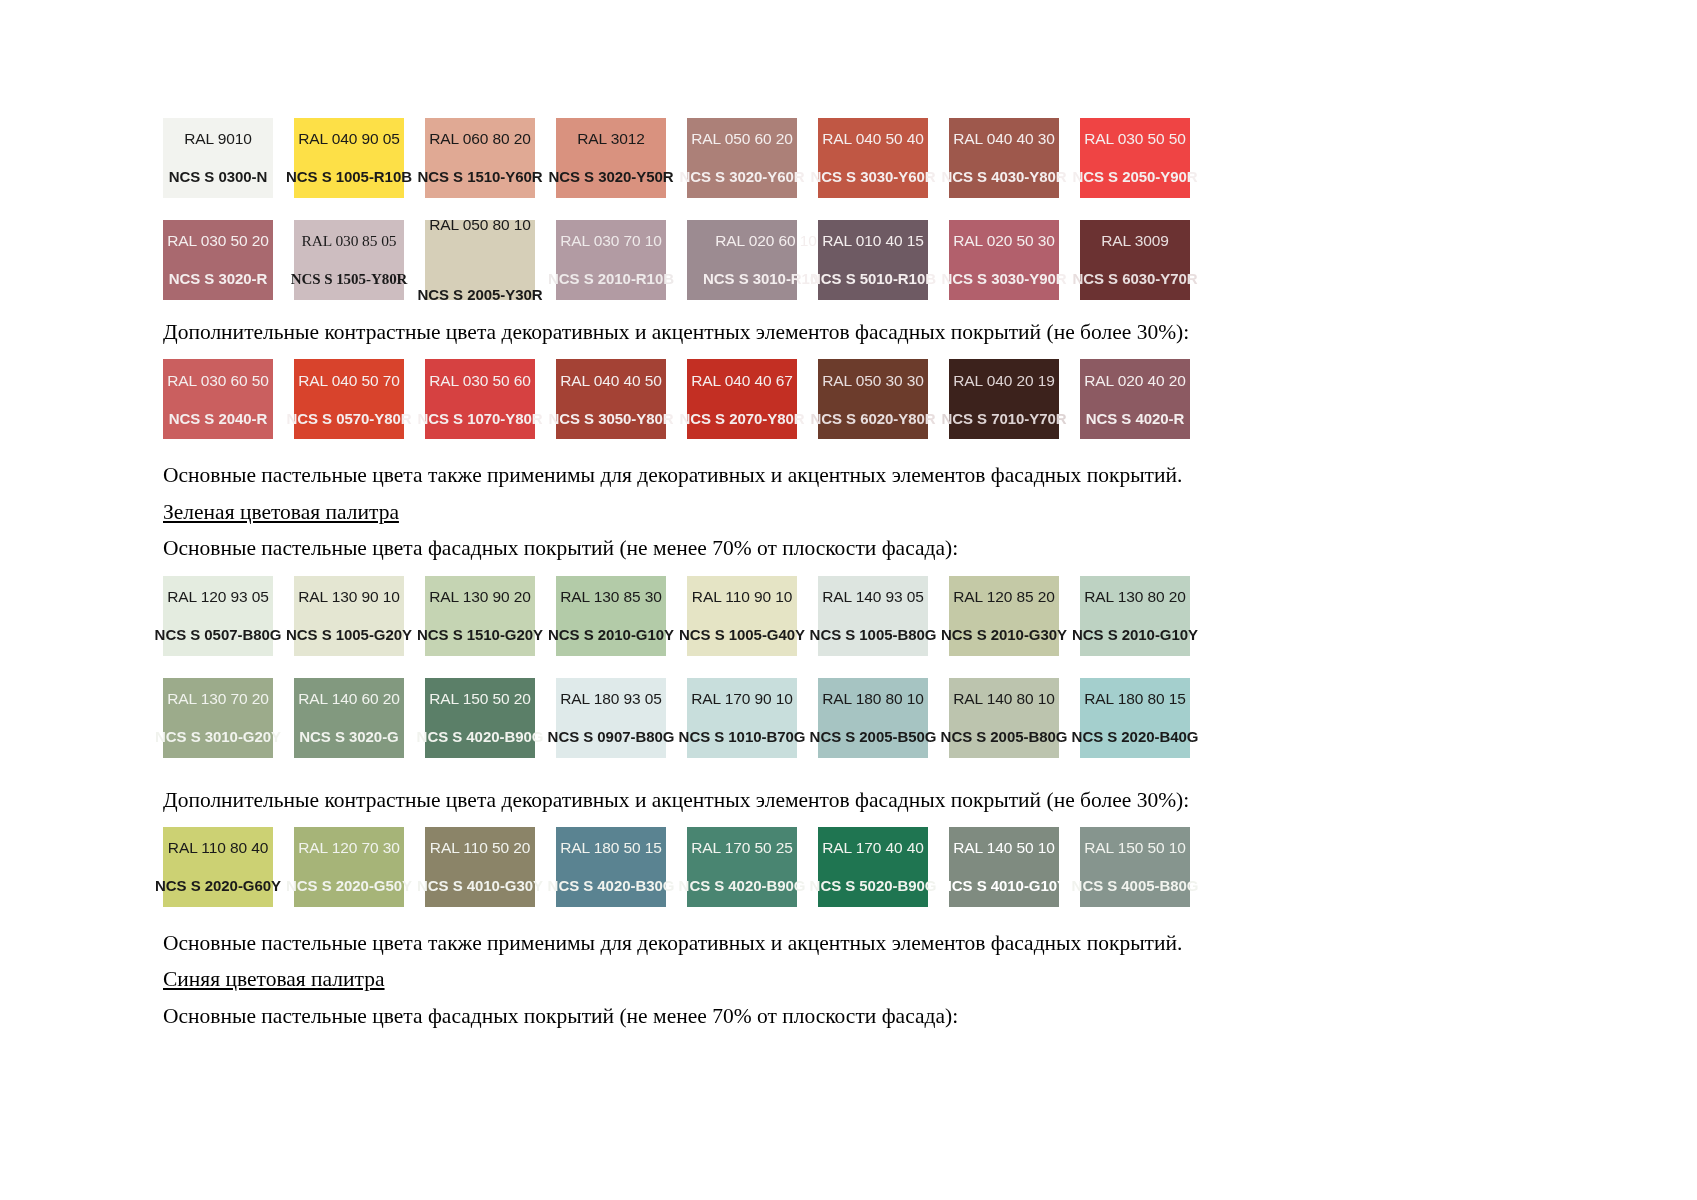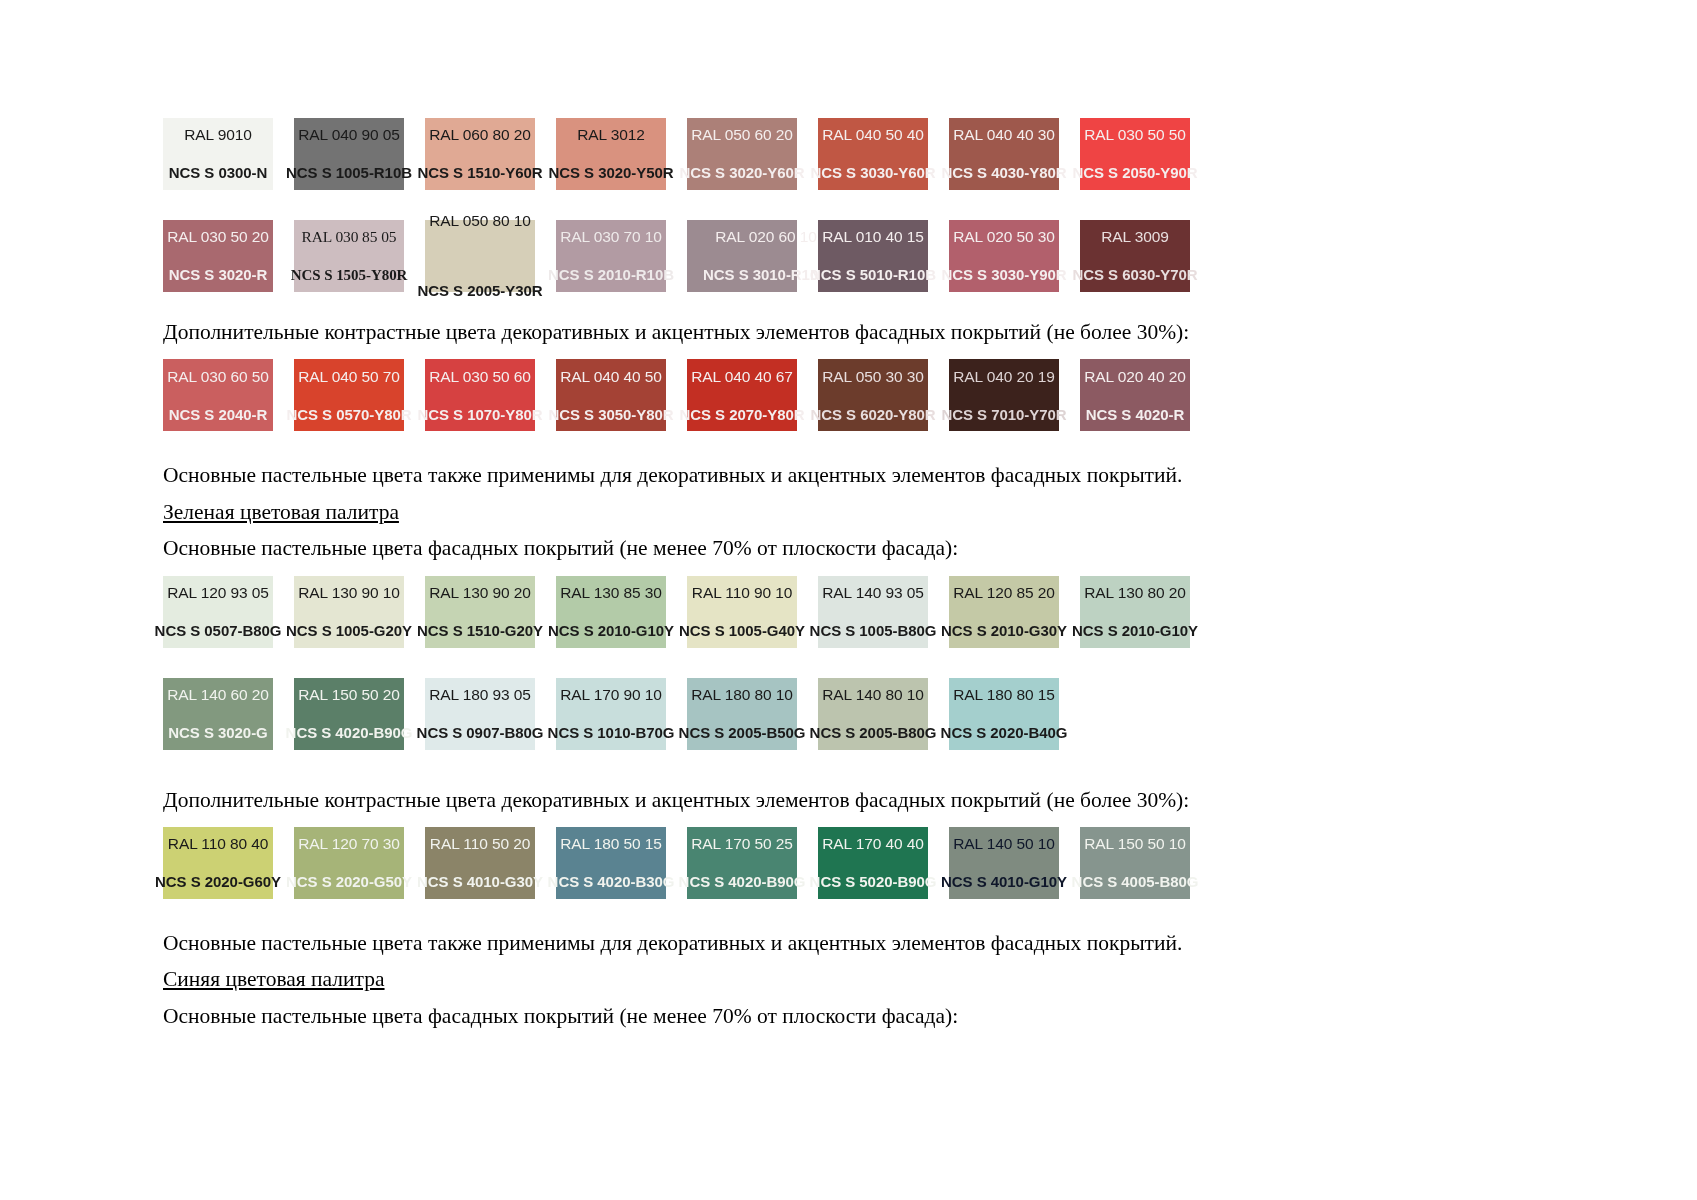--- a/index.html
+++ b/index.html
@@ -36,21 +36,21 @@
   }
   .swatch-cell {
     width: 131px;
     height: 80px;
     margin-right: 0px;
     box-sizing: border-box;
     position: relative;
   }
   .swatch {
     width: 110px;
-    height: 72px;
+    height: 80px;
     box-sizing: border-box;
     display: flex;
     flex-direction: column;
     align-items: center;
     justify-content: center;
     font-family: "Liberation Sans", sans-serif;
   }
   .swatch .ral {
     font-size: 15.5px;
     line-height: 1.15;
@@ -101,21 +101,21 @@
   <div class="content">
 
     <div class="swatch-row" id="red-pastel-0">
         <div class="swatch-cell">
           <div class="swatch" style="background: rgb(242, 243, 239); color: rgb(26, 26, 26);">
             <div class="ral">RAL 9010</div>
             <div class="ncs">NCS S 0300-N</div>
           </div>
         </div>
         <div class="swatch-cell">
-          <div class="swatch" style="background: #737373; color: rgb(26, 26, 26);">
+          <div class="swatch" style="background: #fde047; color: rgb(26, 26, 26);">
             <div class="ral">RAL 040 90 05</div>
             <div class="ncs">NCS S 1005-R10B</div>
           </div>
         </div>
         <div class="swatch-cell">
           <div class="swatch" style="background: rgb(224, 169, 148); color: rgb(26, 26, 26);">
             <div class="ral">RAL 060 80 20</div>
             <div class="ncs">NCS S 1510-Y60R</div>
           </div>
         </div>
@@ -313,20 +313,26 @@
           <div class="swatch" style="background: rgb(189, 210, 194); color: rgb(26, 26, 26);">
             <div class="ral">RAL 130 80 20</div>
             <div class="ncs">NCS S 2010-G10Y</div>
           </div>
         </div>
       </div>
     <div class="row-gap-sm"></div>
 
     <div class="swatch-row" id="green-pastel-1">
         <div class="swatch-cell">
+          <div class="swatch" style="background: rgb(156, 171, 139); color: rgb(241, 243, 238);">
+            <div class="ral">RAL 130 70 20</div>
+            <div class="ncs">NCS S 3010-G20Y</div>
+          </div>
+        </div>
+        <div class="swatch-cell">
           <div class="swatch" style="background: rgb(130, 153, 127); color: rgb(241, 243, 238);">
             <div class="ral">RAL 140 60 20</div>
             <div class="ncs">NCS S 3020-G</div>
           </div>
         </div>
         <div class="swatch-cell">
           <div class="swatch" style="background: rgb(91, 127, 104); color: rgb(241, 243, 238);">
             <div class="ral">RAL 150 50 20</div>
             <div class="ncs">NCS S 4020-B90G</div>
           </div>
@@ -398,21 +404,21 @@
             <div class="ncs">NCS S 4020-B90G</div>
           </div>
         </div>
         <div class="swatch-cell">
           <div class="swatch" style="background: rgb(31, 117, 81); color: rgb(241, 243, 238);">
             <div class="ral">RAL 170 40 40</div>
             <div class="ncs">NCS S 5020-B90G</div>
           </div>
         </div>
         <div class="swatch-cell">
-          <div class="swatch" style="background: rgb(127, 139, 128); color: #0f172a;">
+          <div class="swatch" style="background: rgb(127, 139, 128); color: #ffffff;">
             <div class="ral">RAL 140 50 10</div>
             <div class="ncs">NCS S 4010-G10Y</div>
           </div>
         </div>
         <div class="swatch-cell">
           <div class="swatch" style="background: rgb(134, 149, 142); color: rgb(241, 243, 238);">
             <div class="ral">RAL 150 50 10</div>
             <div class="ncs">NCS S 4005-B80G</div>
           </div>
         </div>

